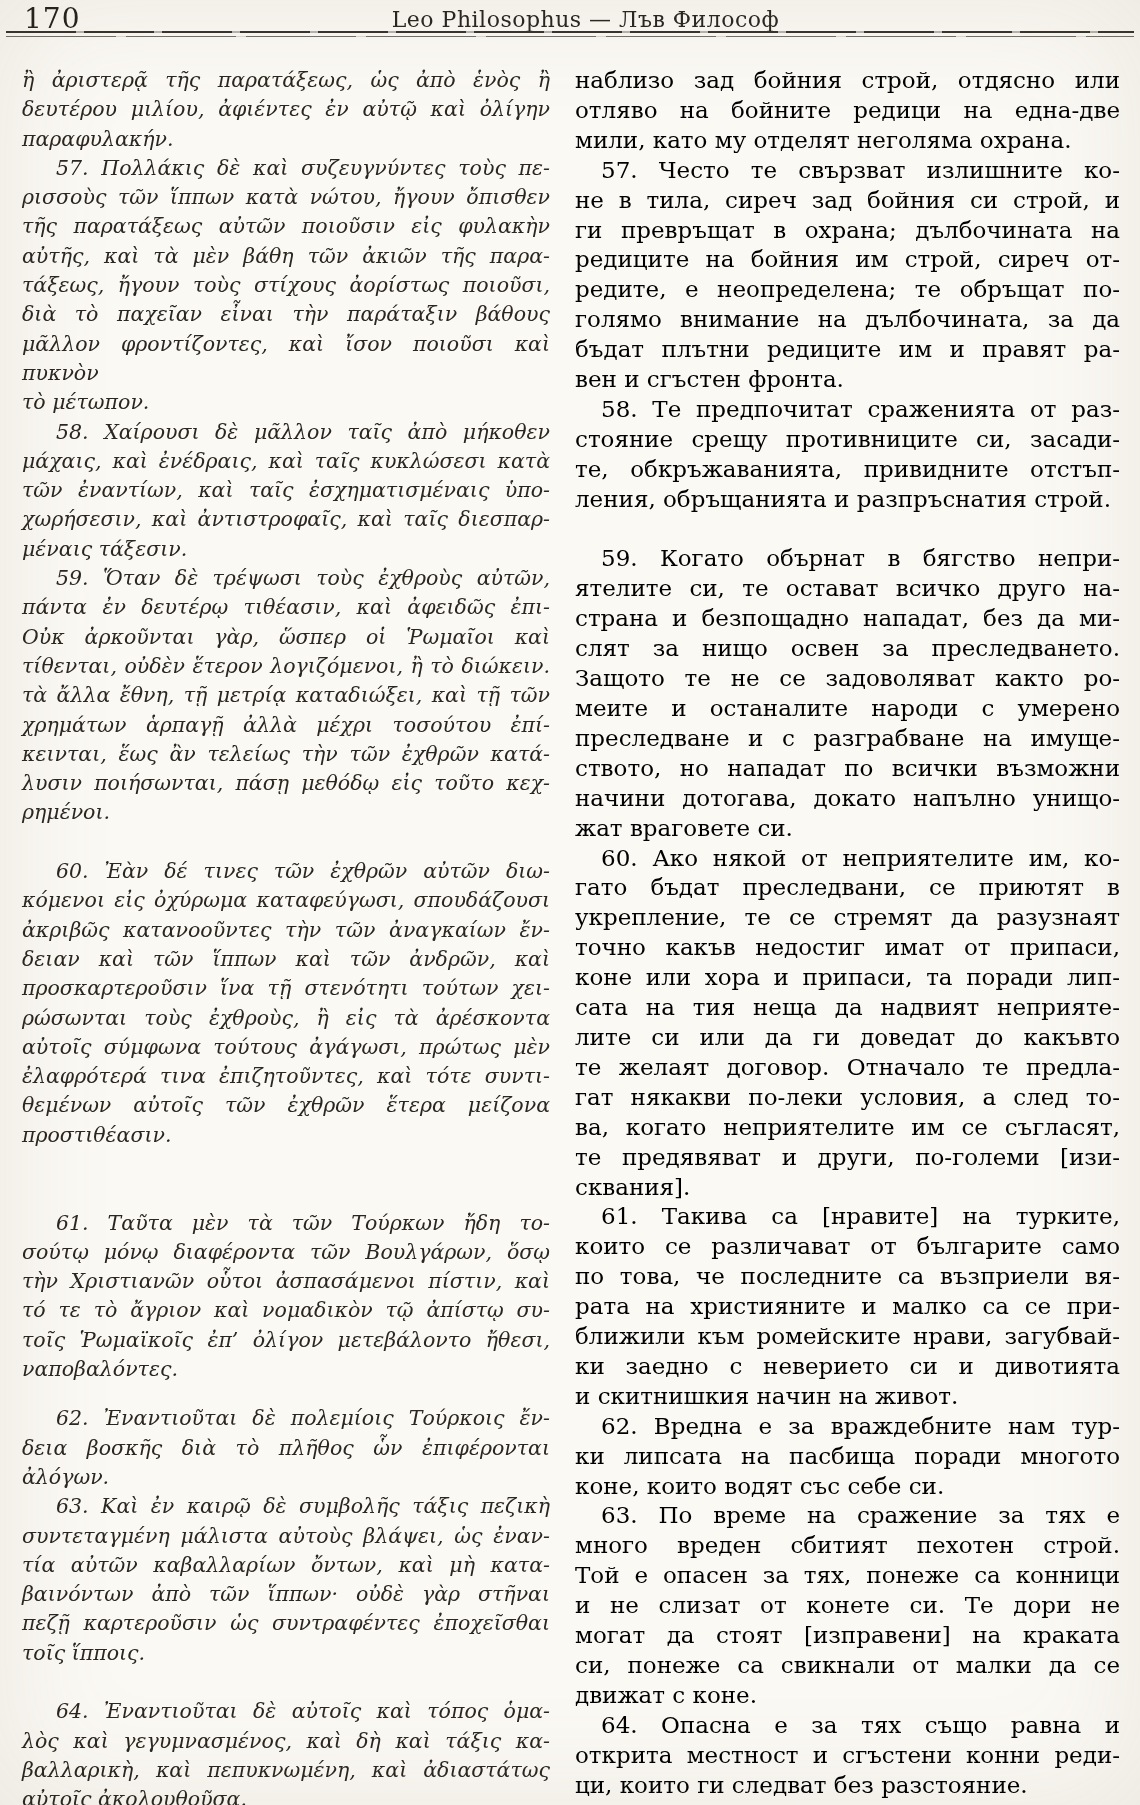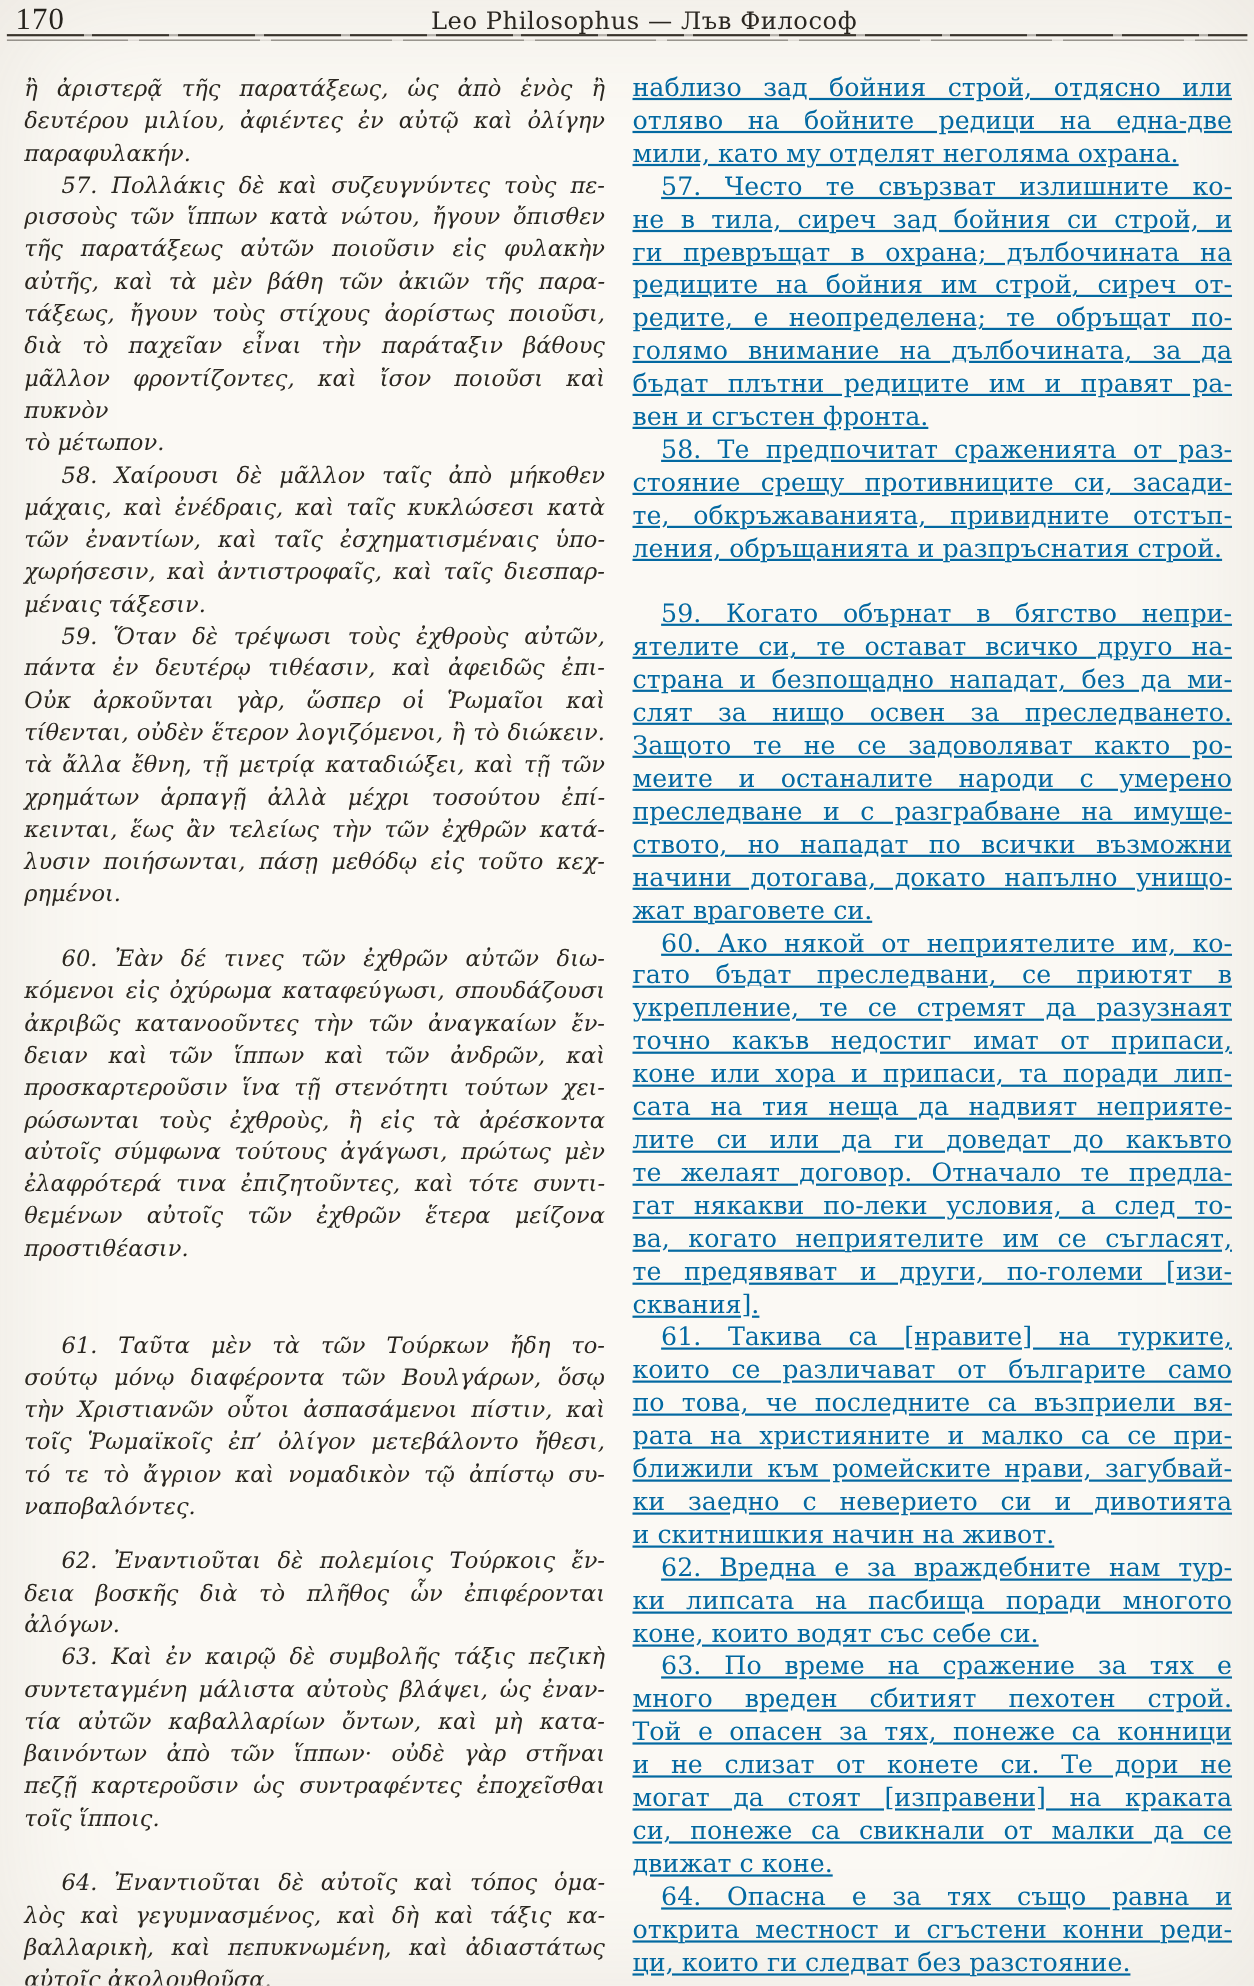--- a/index.html
+++ b/index.html
@@ -7,22 +7,22 @@
     position:relative;
     width:1140px;height:1805px;
     background:#fbf9f4;
     color:#211e19;
     font-family:"DejaVu Serif", serif;
     overflow:hidden;
     box-shadow:inset 0 0 120px rgba(120,110,90,.12);
   }
   .header{position:absolute;top:0;left:0;right:0;height:34px;}
   .pagenum{
-    position:absolute;left:14px;top:2px;
-    font-size:28px;letter-spacing:1px;color:#26231d;font-family:Liberation Serif, serif;
+    position:absolute;left:24px;top:2px;
+    font-size:28px;letter-spacing:1px;color:#26231d;
   }
   .title{
     position:absolute;left:0;right:0;top:7px;
     text-align:center;font-size:22px;letter-spacing:.5px;color:#2a2620;padding-left:31px;
   }
   .rule{position:absolute;top:31px;left:6px;right:6px;}
   .rule-a{
     height:2px;
     background:repeating-linear-gradient(90deg,#38332b 0 70px,rgba(56,51,43,.35) 70px 78px);
   }
@@ -32,22 +32,21 @@
   }
   .col{position:absolute;top:66px;}
   .col-left{
     left:22px;width:528px;
     font:italic 20.5px/29.3px "DejaVu Serif", serif;
     color:#2b2720;
   }
   .col-right{
     left:575px;width:545px;
     font:normal 23px/29.9px "DejaVu Serif", serif;
-    color:#0369a1;
-    text-decoration:underline;
+    color:#000000;
   }
   .line{text-align:justify;text-align-last:justify;}
   .line.last{text-align-last:left;}
   .para.indent .line:first-child{text-indent:34px;}
   .col-right .para.indent .line:first-child{text-indent:26px;}
 </style>
 </head>
 <body>
 
 <div class="page" style="background: rgb(251, 249, 244); color: rgb(33, 30, 25);">
@@ -102,22 +101,22 @@
         <div class="line">ρώσωνται τοὺς ἐχθροὺς, ἢ εἰς τὰ ἀρέσκοντα</div>
         <div class="line">αὐτοῖς σύμφωνα τούτους ἀγάγωσι, πρώτως μὲν</div>
         <div class="line">ἐλαφρότερά τινα ἐπιζητοῦντες, καὶ τότε συντι-</div>
         <div class="line">θεμένων αὐτοῖς τῶν ἐχθρῶν ἕτερα μείζονα</div>
         <div class="line last">προστιθέασιν.</div>
       </div>
       <div class="para indent" style="margin-top: 58.6px; font-style: italic;">
         <div class="line">61. Ταῦτα μὲν τὰ τῶν Τούρκων ἤδη το-</div>
         <div class="line">σούτῳ μόνῳ διαφέροντα τῶν Βουλγάρων, ὅσῳ</div>
         <div class="line">τὴν Χριστιανῶν οὗτοι ἀσπασάμενοι πίστιν, καὶ</div>
+        <div class="line">τό τε τὸ ἄγριον καὶ νομαδικὸν τῷ ἀπίστῳ συ-</div>
         <div class="line">τοῖς Ῥωμαϊκοῖς ἐπ’ ὀλίγον μετεβάλοντο ἤθεσι,</div>
-        <div class="line">τό τε τὸ ἄγριον καὶ νομαδικὸν τῷ ἀπίστῳ συ-</div>
         <div class="line last">ναποβαλόντες.</div>
       </div>
       <div class="para indent" style="margin-top: 20px;">
         <div class="line">62. Ἐναντιοῦται δὲ πολεμίοις Τούρκοις ἔν-</div>
         <div class="line">δεια βοσκῆς διὰ τὸ πλῆθος ὧν ἐπιφέρονται</div>
         <div class="line last">ἀλόγων.</div>
       </div>
       <div class="para indent">
         <div class="line">63. Καὶ ἐν καιρῷ δὲ συμβολῆς τάξις πεζικὴ</div>
         <div class="line">συντεταγμένη μάλιστα αὐτοὺς βλάψει, ὡς ἐναν-</div>

